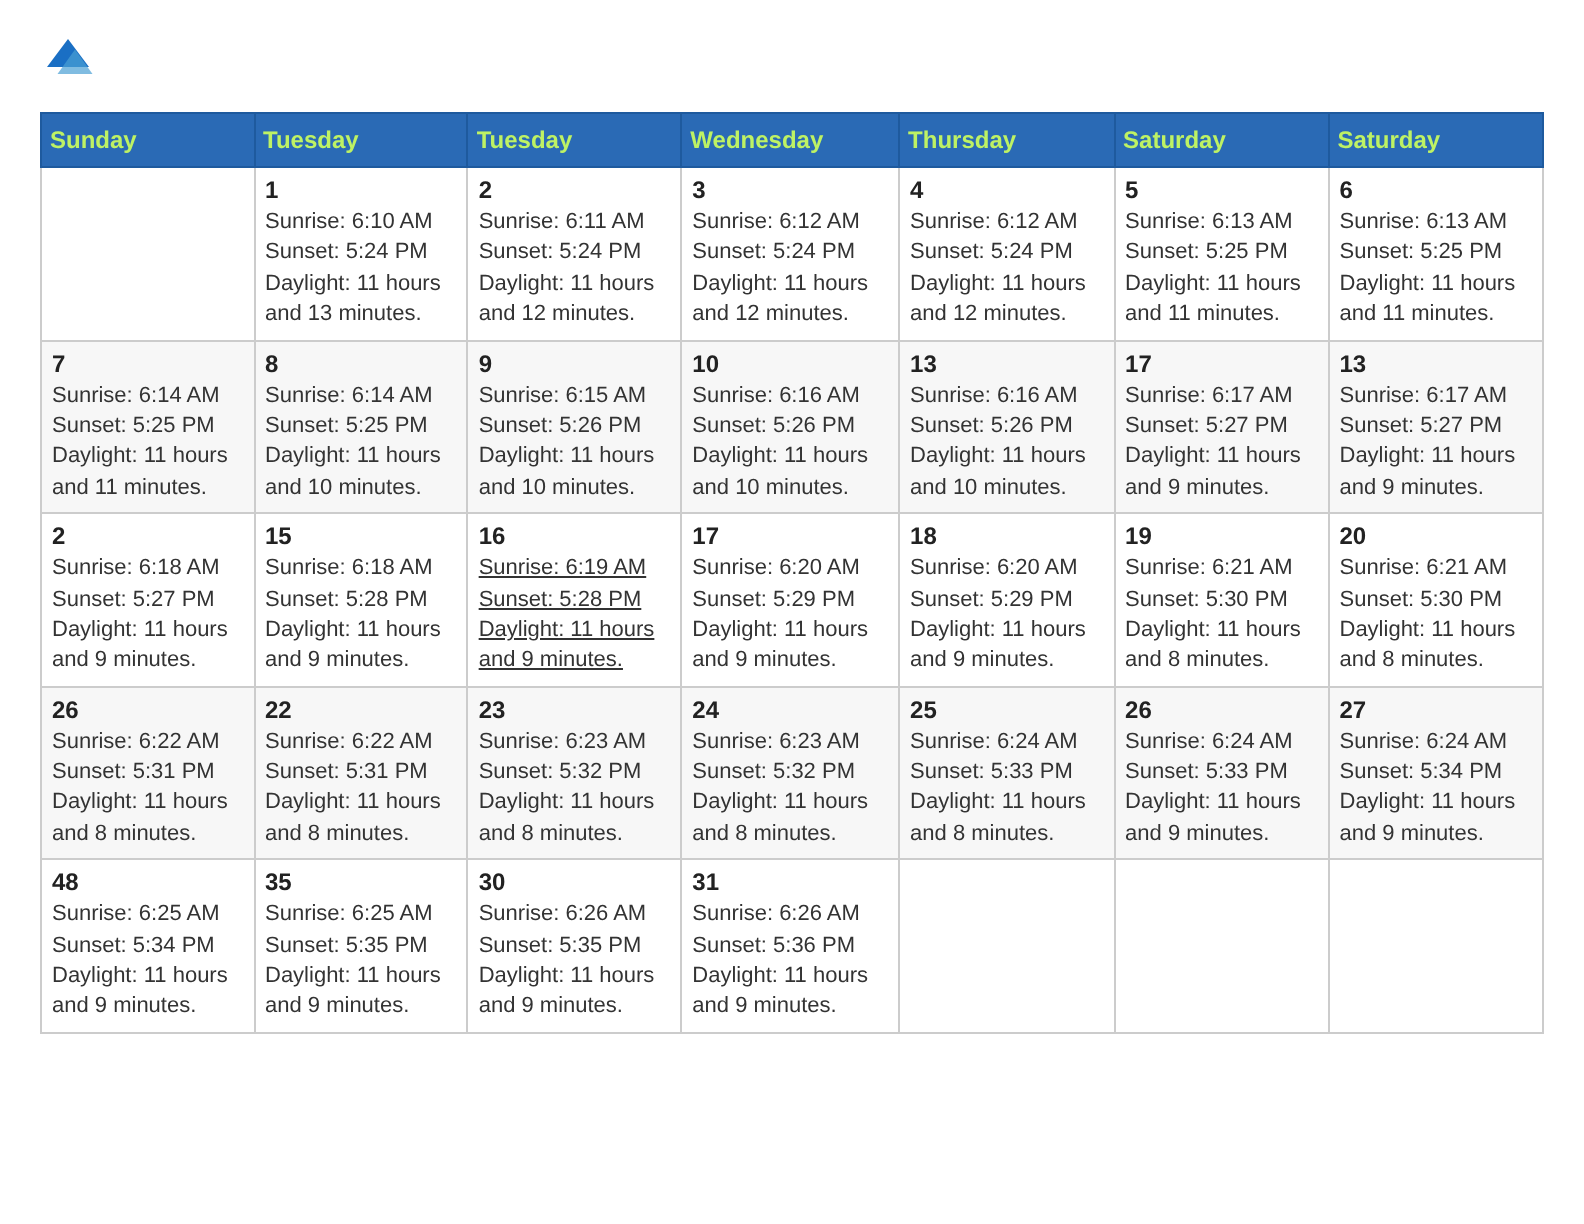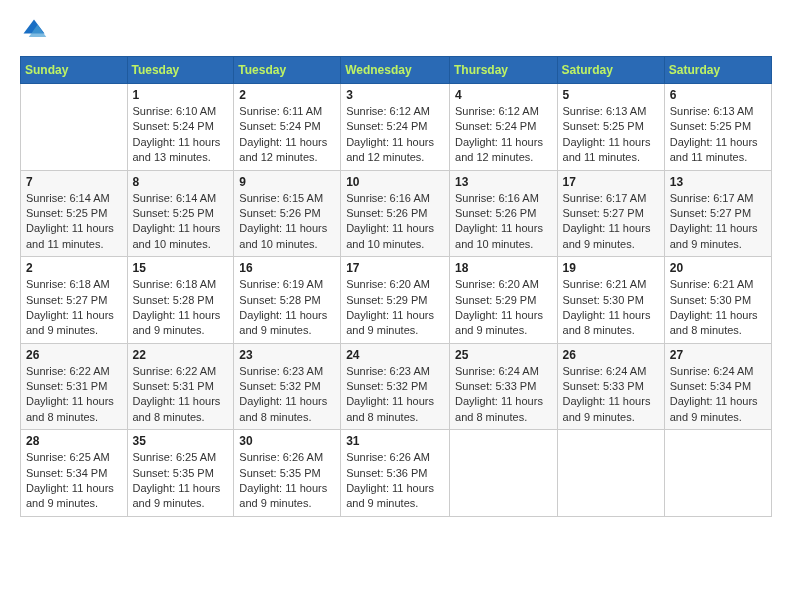--- a/index.html
+++ b/index.html
@@ -233,21 +233,21 @@
           </td>
           <td>
             <span class="day-number">15</span>
             <div class="day-info" style="white-space: pre-line;">Sunrise: 6:18 AM
 Sunset: 5:28 PM
 Daylight: 11 hours
 and 9 minutes.</div>
           </td>
           <td>
             <span class="day-number">16</span>
-            <div class="day-info" style="white-space: pre-line;">Sunrise: 6:19 AM
+            <div class="day-info" style="white-space: pre-line; text-decoration: underline;">Sunrise: 6:19 AM
 Sunset: 5:28 PM
 Daylight: 11 hours
 and 9 minutes.</div>
           </td>
           <td>
             <span class="day-number">17</span>
             <div class="day-info" style="white-space: pre-line;">Sunrise: 6:20 AM
 Sunset: 5:29 PM
 Daylight: 11 hours
 and 9 minutes.</div>
@@ -320,21 +320,21 @@
           <td>
             <span class="day-number">27</span>
             <div class="day-info" style="white-space: pre-line;">Sunrise: 6:24 AM
 Sunset: 5:34 PM
 Daylight: 11 hours
 and 9 minutes.</div>
           </td>
         </tr>
         <tr>
           <td>
-            <span class="day-number">28</span>
+            <span class="day-number">48</span>
             <div class="day-info" style="white-space: pre-line;">Sunrise: 6:25 AM
 Sunset: 5:34 PM
 Daylight: 11 hours
 and 9 minutes.</div>
           </td>
           <td>
             <span class="day-number">35</span>
             <div class="day-info" style="white-space: pre-line;">Sunrise: 6:25 AM
 Sunset: 5:35 PM
 Daylight: 11 hours

